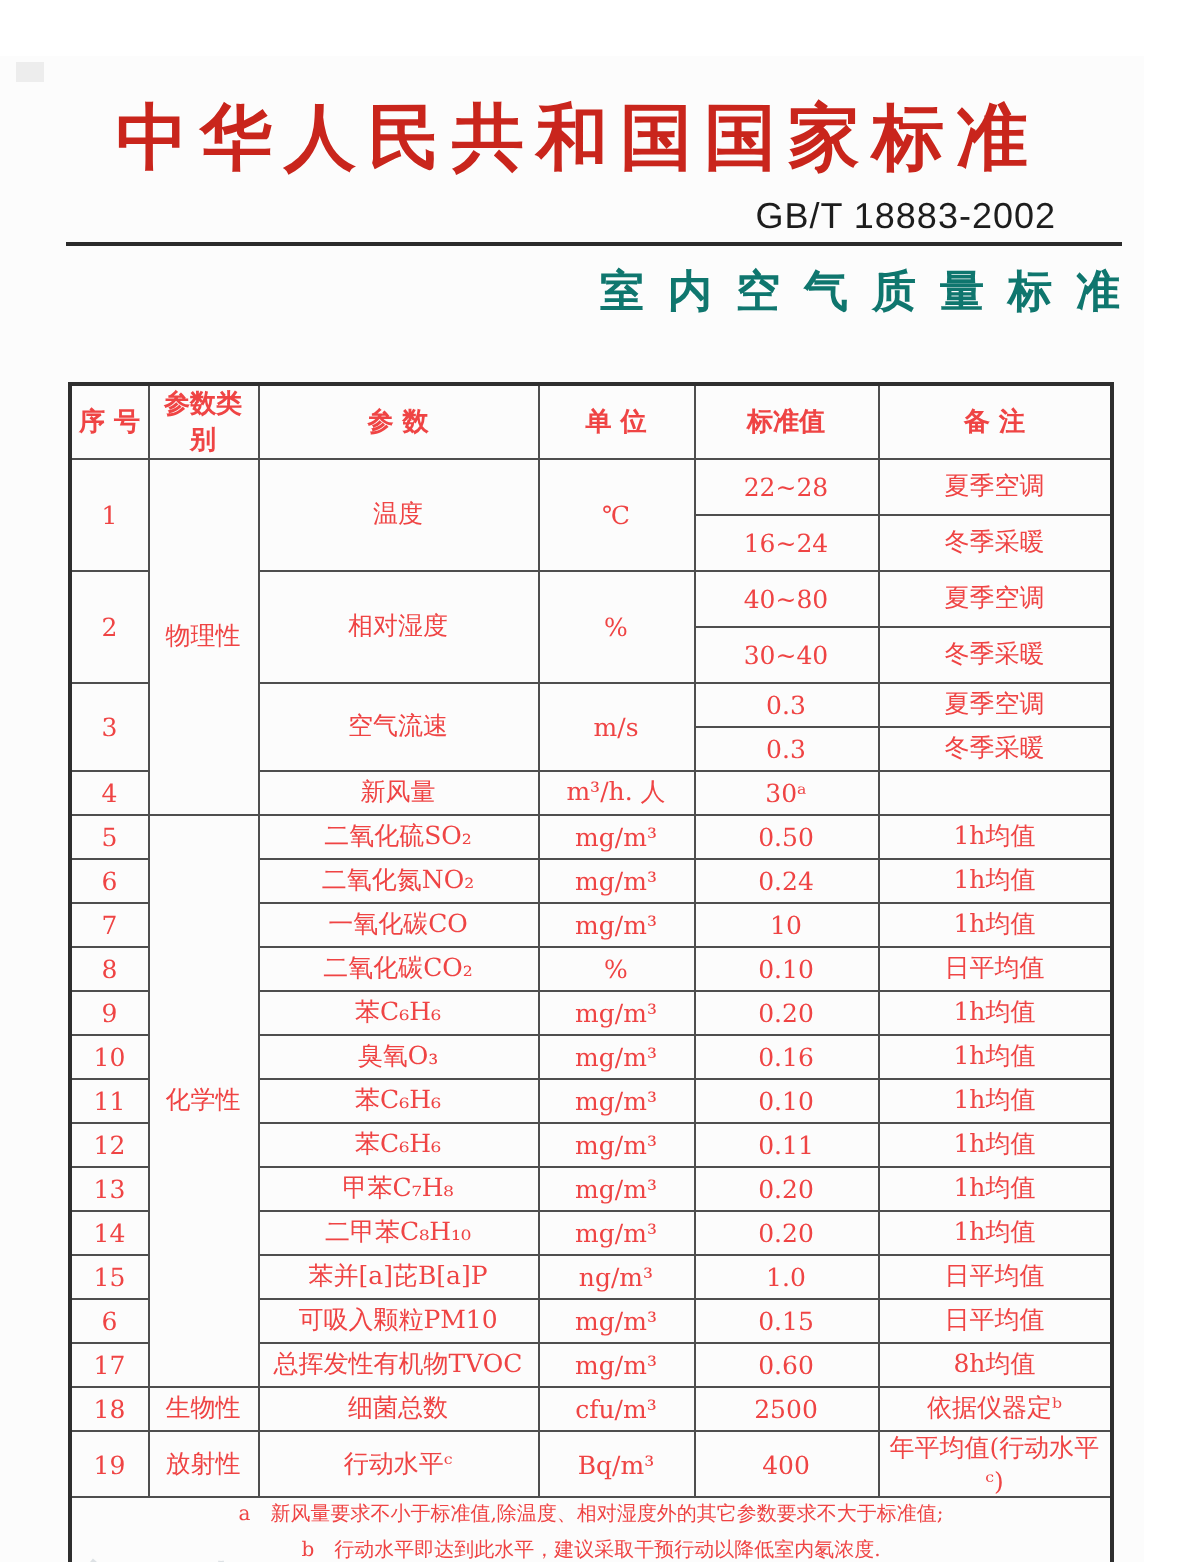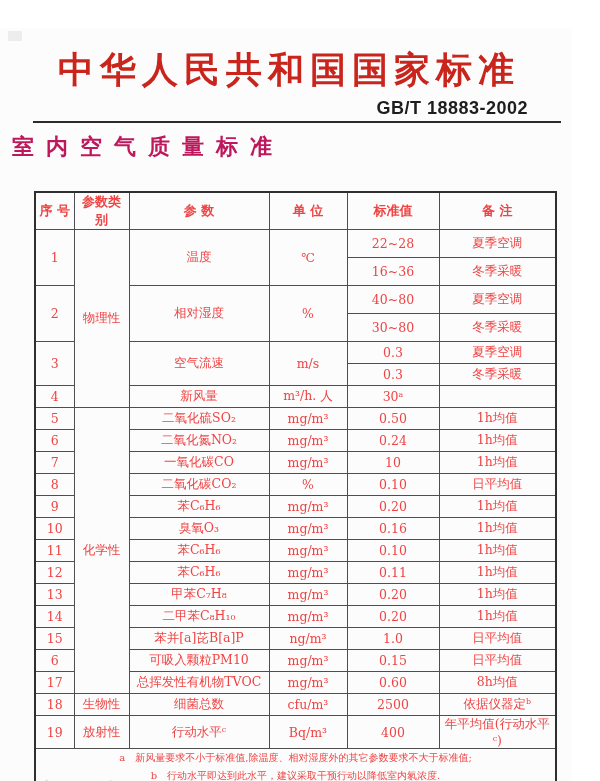--- a/index.html
+++ b/index.html
@@ -13,29 +13,29 @@
     position:absolute; top:3px; left:8px; width:14px; height:10px;
     background:#ededed;
   }
   .doc-title {
     margin:0; padding-top:20px; text-align:center;
     font-size:36px; line-height:42px; font-weight:bold;
     color:#c9251c; letter-spacing:6px; text-indent:6px;
   }
   .std-number {
     margin:8px 44px 0 0; text-align:right;
-    font-size:18px; line-height:21px; font-weight:bold; color:#1d1d1d;
+    font-size:18px; line-height:21px; font-weight:normal; color:#1d1d1d;
     font-family:"Liberation Sans","DejaVu Sans",sans-serif;
     letter-spacing:0.5px;
   }
   .rule { width:528px; height:2px; background:#2b2b2b; margin:2px 0 0 33px; }
   .doc-subtitle {
-    margin:8px 0 0 0; text-align:left;
+    margin:8px 0 0 0; text-align:right;
     font-size:22px; line-height:30px; font-weight:bold;
-    color:#be185d; letter-spacing:12px; text-indent:12px;
+    color:#0f766e; letter-spacing:12px; text-indent:12px;
   }
   table.std-table {
     border-collapse:collapse; table-layout:fixed;
     margin:30px 0 0 34px; width:521px;
     border:2px solid #2f2f2f;
     font-size:12.5px; color:#ef4444;
   }
   .std-table th, .std-table td {
     border:1px solid #4e4e4e; text-align:center;
     padding:0 2px; overflow:hidden;
@@ -94,32 +94,32 @@
     <tbody id="table-body">
         <tr>
           <td rowspan="2">1</td>
           <td rowspan="7">物理性</td>
           <td rowspan="2">温度</td>
           <td rowspan="2">℃</td>
           <td>22~28</td>
           <td>夏季空调</td>
         </tr>
         <tr>
-          <td>16~36</td>
+          <td>16~24</td>
           <td>冬季采暖</td>
         </tr>
         <tr>
           <td rowspan="2">2</td>
           <td rowspan="2">相对湿度</td>
           <td rowspan="2">%</td>
           <td>40~80</td>
           <td>夏季空调</td>
         </tr>
         <tr>
-          <td>30~80</td>
+          <td>30~40</td>
           <td>冬季采暖</td>
         </tr>
         <tr>
           <td rowspan="2">3</td>
           <td rowspan="2">空气流速</td>
           <td rowspan="2">m/s</td>
           <td>0.3</td>
           <td>夏季空调</td>
         </tr>
         <tr>

